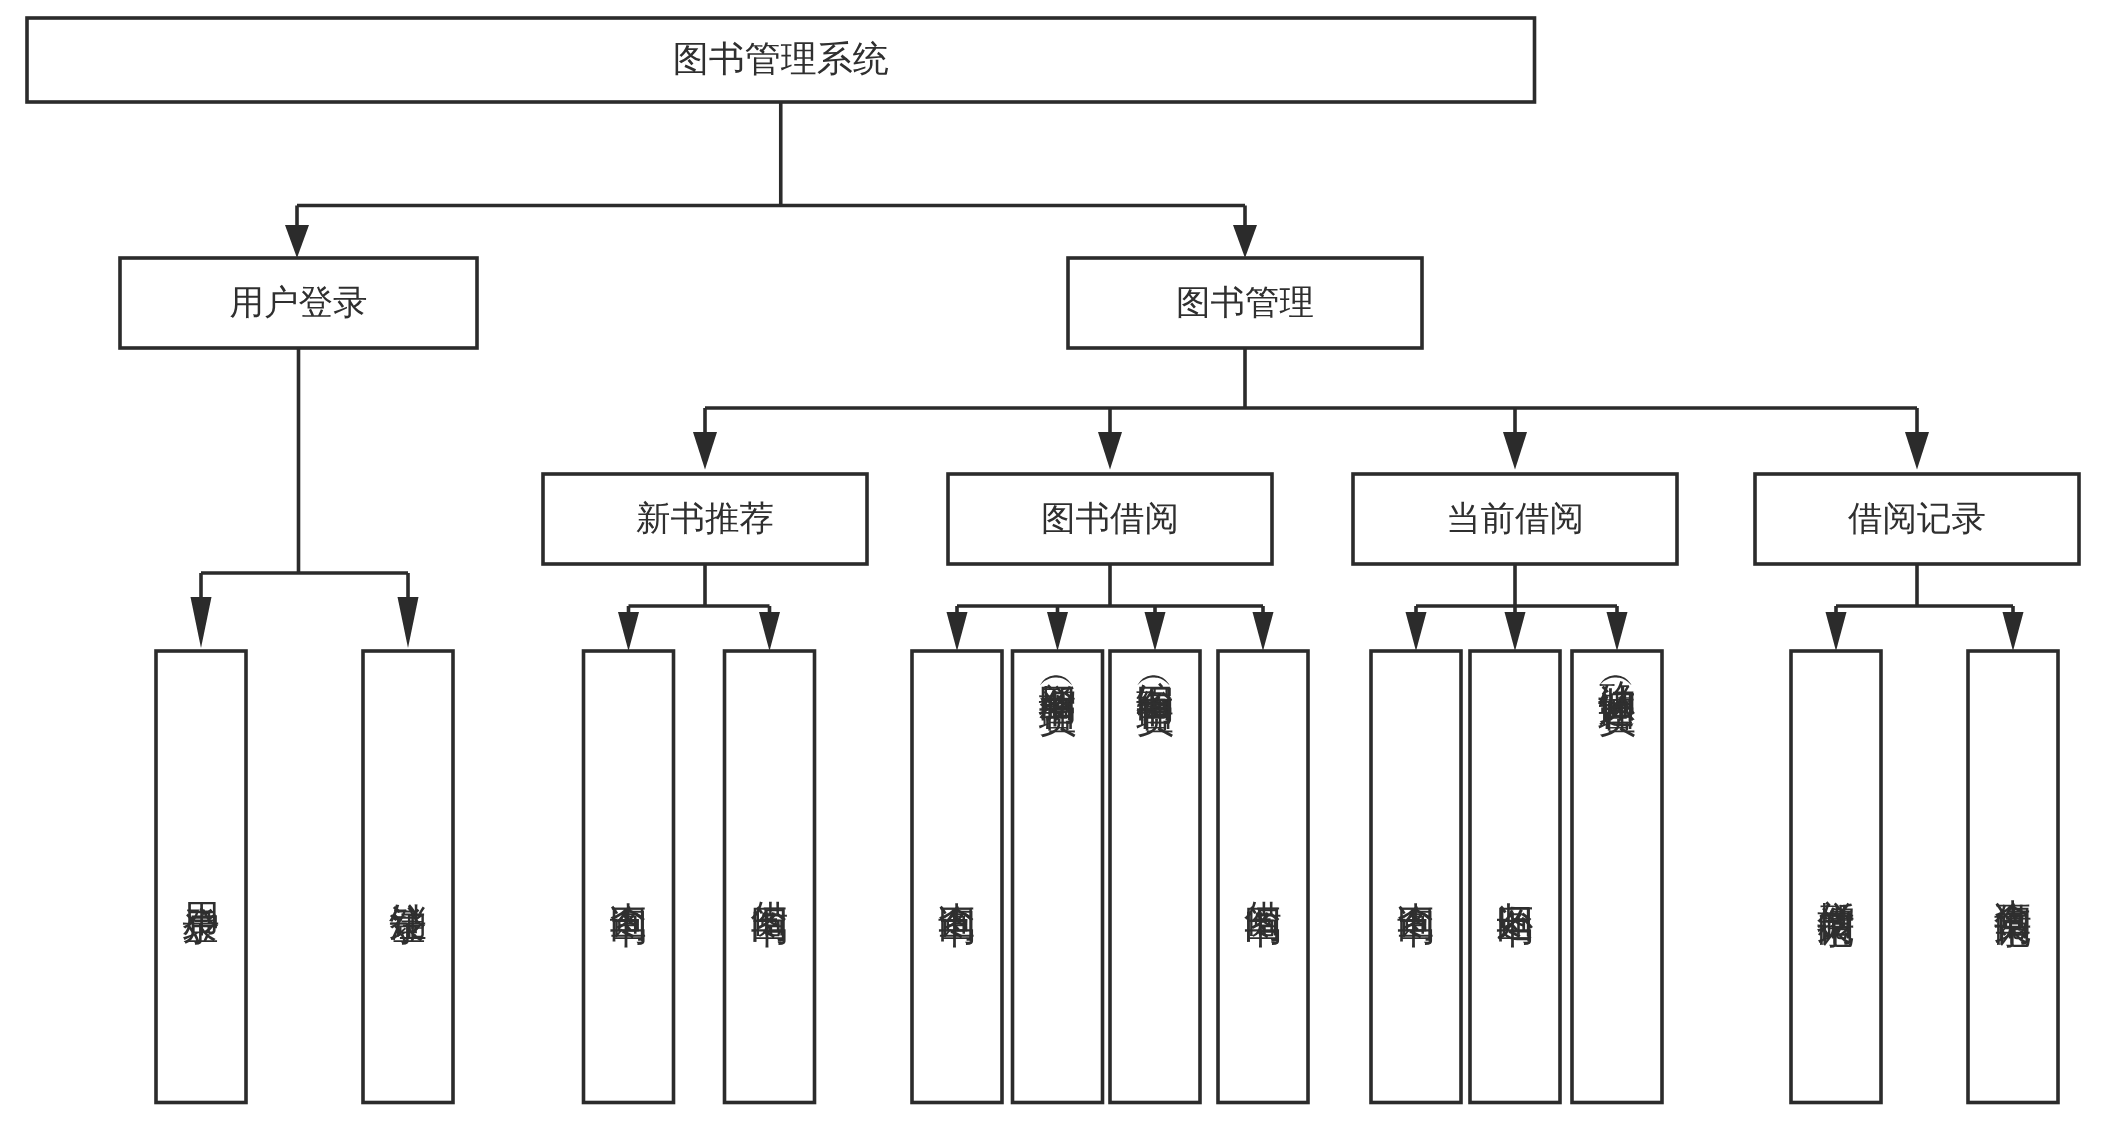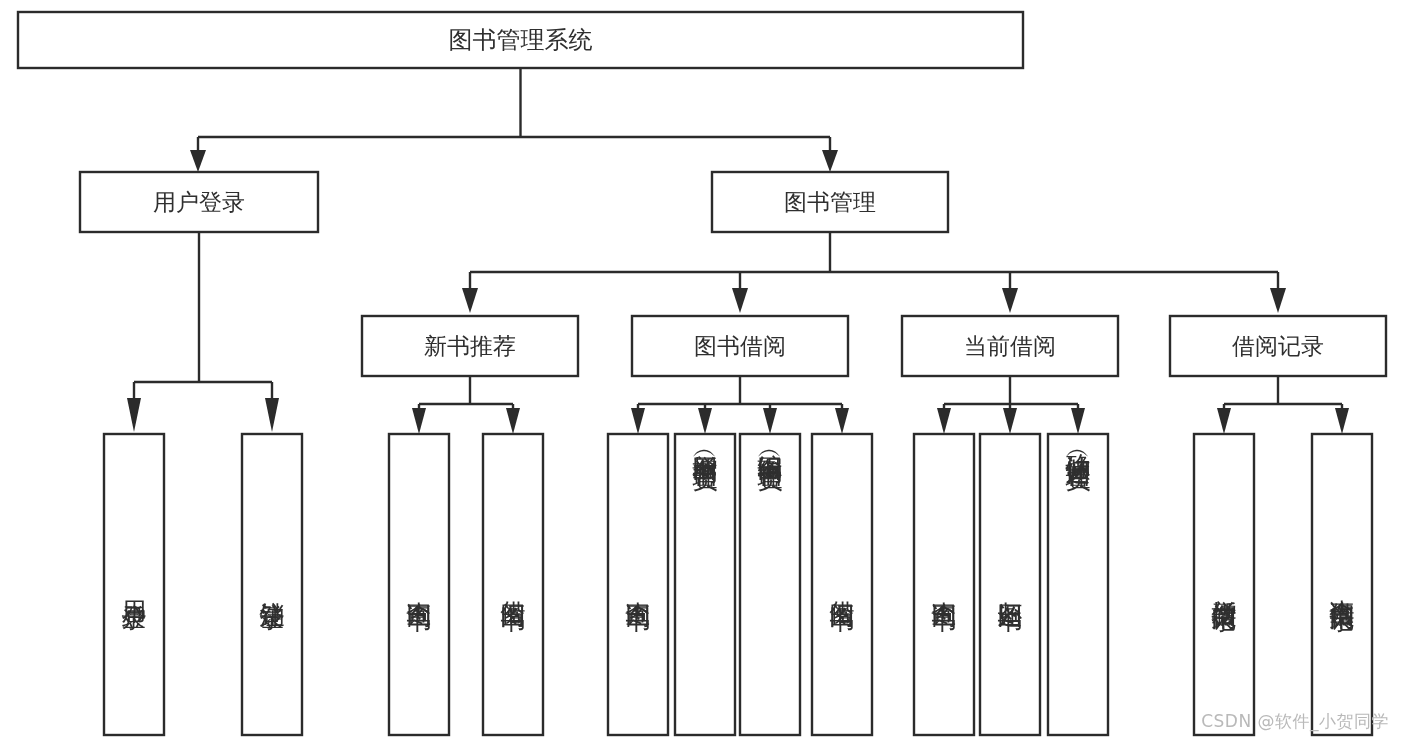--- a/index.html
+++ b/index.html
@@ -231,14 +231,13 @@
     <span class="vert-label">确认归还（管理员）</span>
   </div>
 
   <div class="vert-label-box" style="left:1194px; top:434px; width:60px; height:301px;">
     <span class="vert-label">新增借阅记录</span>
   </div>
   <div class="vert-label-box" style="left:1312px; top:434px; width:60px; height:301px;">
     <span class="vert-label">查询借阅记录</span>
   </div>
 
-  <div id="watermark">CSDN @软件_小贺同学</div>
 </div>
 
 </body></html>

